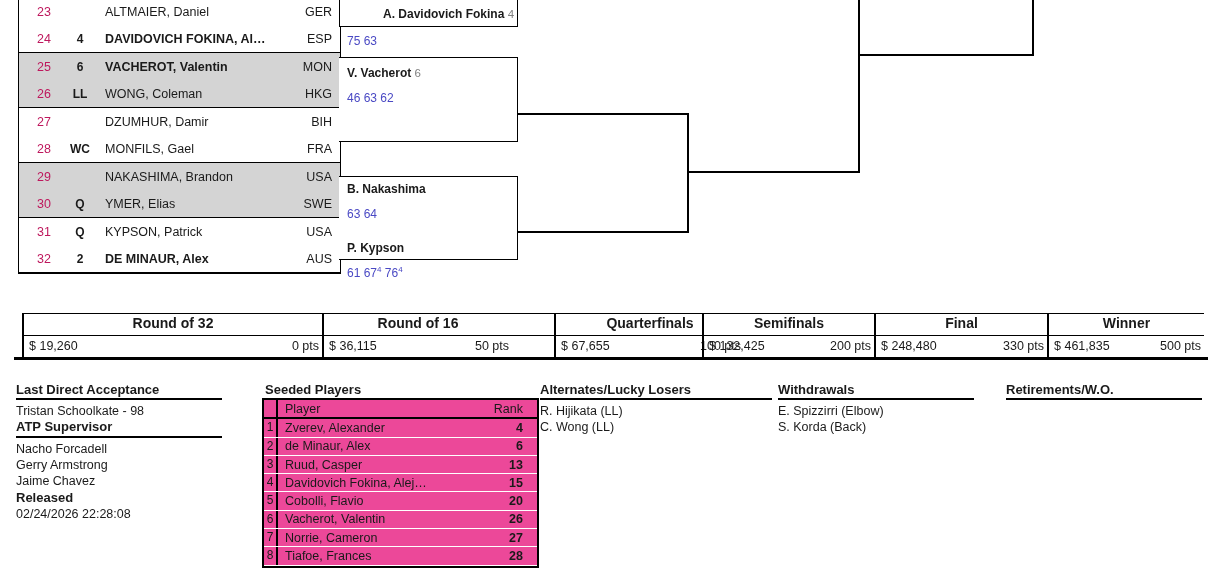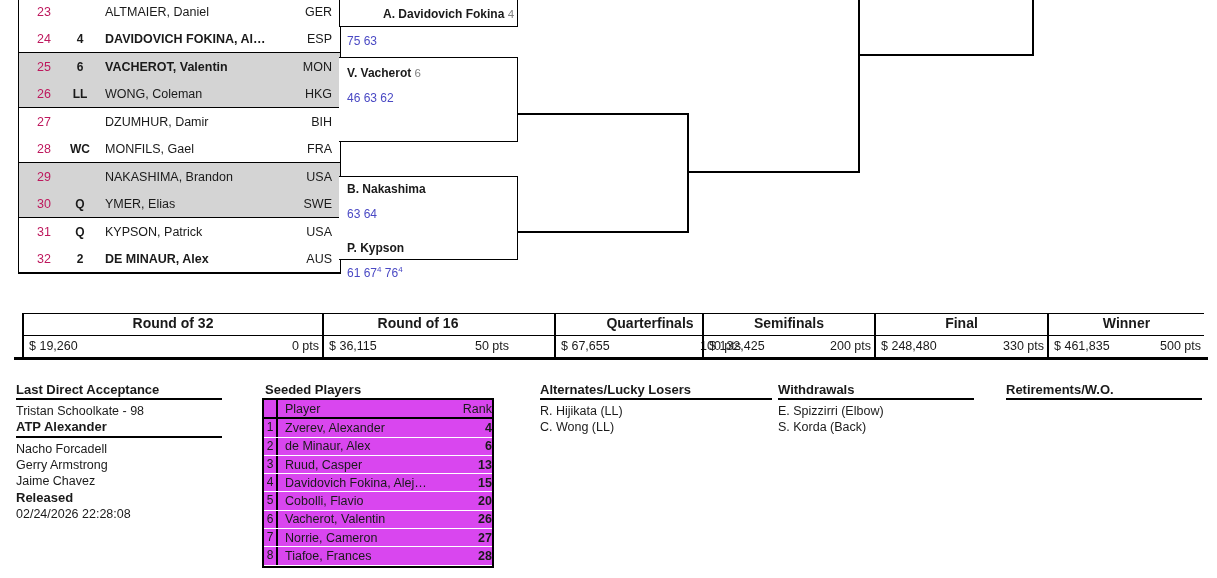--- a/index.html
+++ b/index.html
@@ -43,26 +43,26 @@
   .pcell{position:absolute;top:0;height:44px;box-sizing:border-box;border-left:2px solid #000;}
   .pcell .phead{height:22px;line-height:21px;text-align:center;font-weight:bold;font-size:14px;}
   .pcell .pbody{height:22px;line-height:22px;font-size:12.5px;display:flex;justify-content:space-between;padding:0 3px 0 5px;}
 
   
   .fhead{position:absolute;font-weight:bold;font-size:13px;}
   .fline{position:absolute;height:2px;background:#000;}
   .ftext{position:absolute;font-size:12.5px;line-height:16px;white-space:pre-line;}
 
   
-  #seeded{position:absolute;left:262px;top:398px;width:232px;border:2px solid #000;box-sizing:border-box;background:#d946ef;}
+  #seeded{position:absolute;left:262px;top:398px;width:277px;border:2px solid #000;box-sizing:border-box;background:#ec4899;}
   .srow{display:flex;height:17.3px;align-items:center;font-size:12.5px;border-bottom:1px solid #fff;}
   .srow .sn{width:14px;text-align:center;font-size:12px;border-right:2px solid #000;height:100%;line-height:17px;box-sizing:border-box;}
   .srow .sn.blank{border-right:2px solid #000;}
   .srow .spl{flex:1;padding-left:7px;white-space:nowrap;overflow:hidden;text-overflow:ellipsis;}
-  .srow .srk{width:52px;text-align:right;padding-right:0;font-weight:bold;}
+  .srow .srk{width:52px;text-align:right;padding-right:14px;font-weight:bold;}
   .srow.shead{border-bottom:2px solid #000;font-weight:normal;}
   .srow.shead .spl{font-weight:normal;}
   .srow.shead .srk{font-weight:normal;}
 </style>
 </head>
 <body>
 
 <div id="draw">
 
   <div id="entrants">
@@ -227,21 +227,21 @@
     </div>
   </div>
 </div>
 
 <div>
 
   <div class="fhead" style="left:16px;top:382px;">Last Direct Acceptance</div>
   <div class="fline" style="left:16px;top:398px;width:206px;"></div>
   <div class="ftext" style="left:16px;top:403px;">Tristan Schoolkate - 98</div>
 
-  <div class="fhead" style="left:16px;top:419px;">ATP Alexander</div>
+  <div class="fhead" style="left:16px;top:419px;">ATP Supervisor</div>
   <div class="fline" style="left:16px;top:436px;width:206px;"></div>
   <div class="ftext" style="left:16px;top:441px;">Nacho Forcadell
 Gerry Armstrong
 Jaime Chavez</div>
 
   <div class="fhead" style="left:16px;top:490px;">Released</div>
   <div class="ftext" style="left:16px;top:506px;">02/24/2026 22:28:08</div>
 
   <div class="fhead" style="left:265px;top:382px;">Seeded Players</div>
   <div id="seeded">

